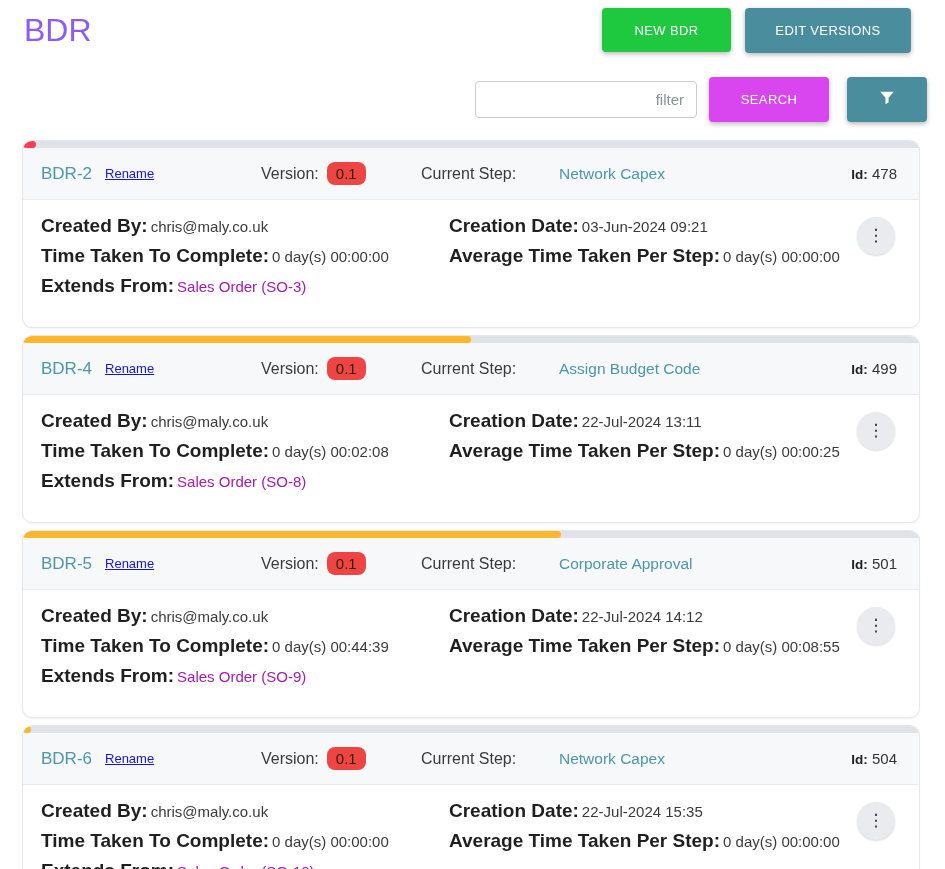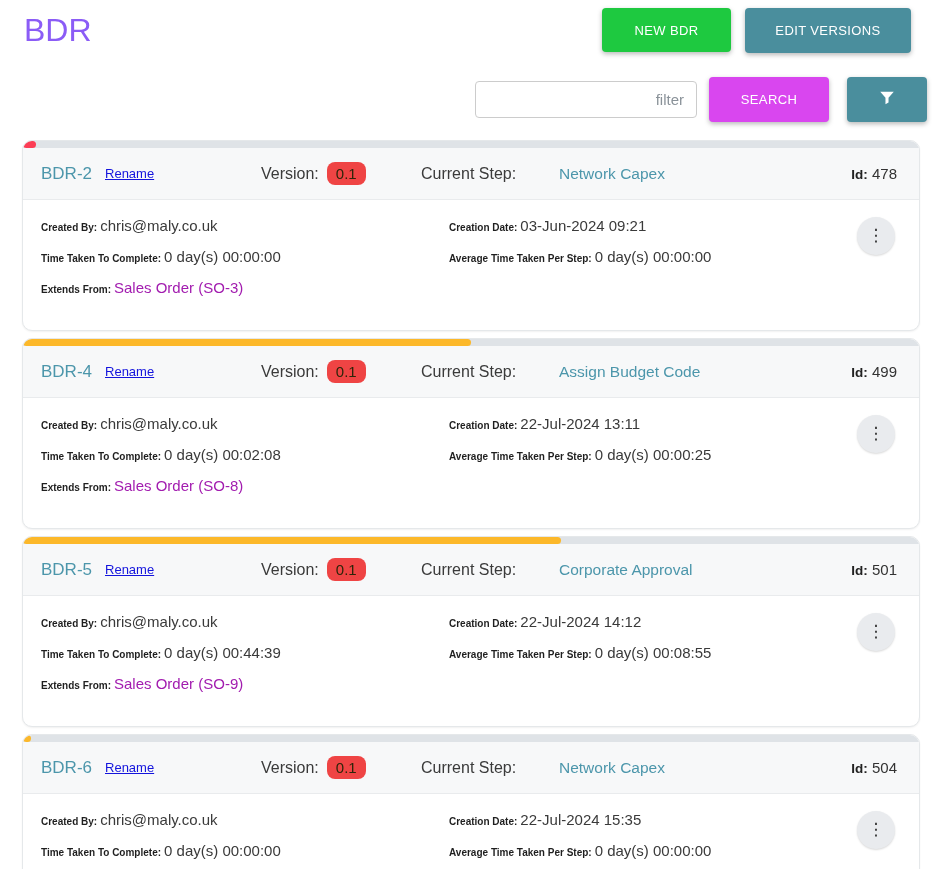--- a/index.html
+++ b/index.html
@@ -45,21 +45,21 @@
   .h-step { flex:1; display:flex; align-items:center; }
   .h-step .lbl { display:inline-block; width:138px; }
   .step-link { color:#4c96ab; font-size:15.5px; cursor:pointer; }
   .h-id { margin-left:auto; font-size:15px; color:#333; white-space:nowrap; }
   .h-id b { font-size:13.5px; color:#222; }
 
   .card-body { display:flex; padding:17px 24px 20px 18px; position:relative; }
   .col-left { width:408px; }
   .col-right { flex:1; }
   .row { margin-bottom:11px; font-size:15px; color:#3a3a3a; line-height:18px; white-space:nowrap; }
-  .row b { font-size:10px; color:#1f1f1f; }
+  .row b { font-size:19px; color:#1f1f1f; }
   .row .val { margin-left:3px; }
   .link-teal { color:#a21caf; cursor:pointer; }
 
   .kebab { width:38px; height:38px; border-radius:50%; border:none; background:#e9ebee;
     box-shadow:0 1px 2px rgba(0,0,0,.15); cursor:pointer; margin-left:12px; flex:0 0 auto;
     font-size:17px; color:#2f2f2f; line-height:38px; text-align:center; }
 
   .funnel { display:inline-block; vertical-align:middle; }
 </style>
 </head>

